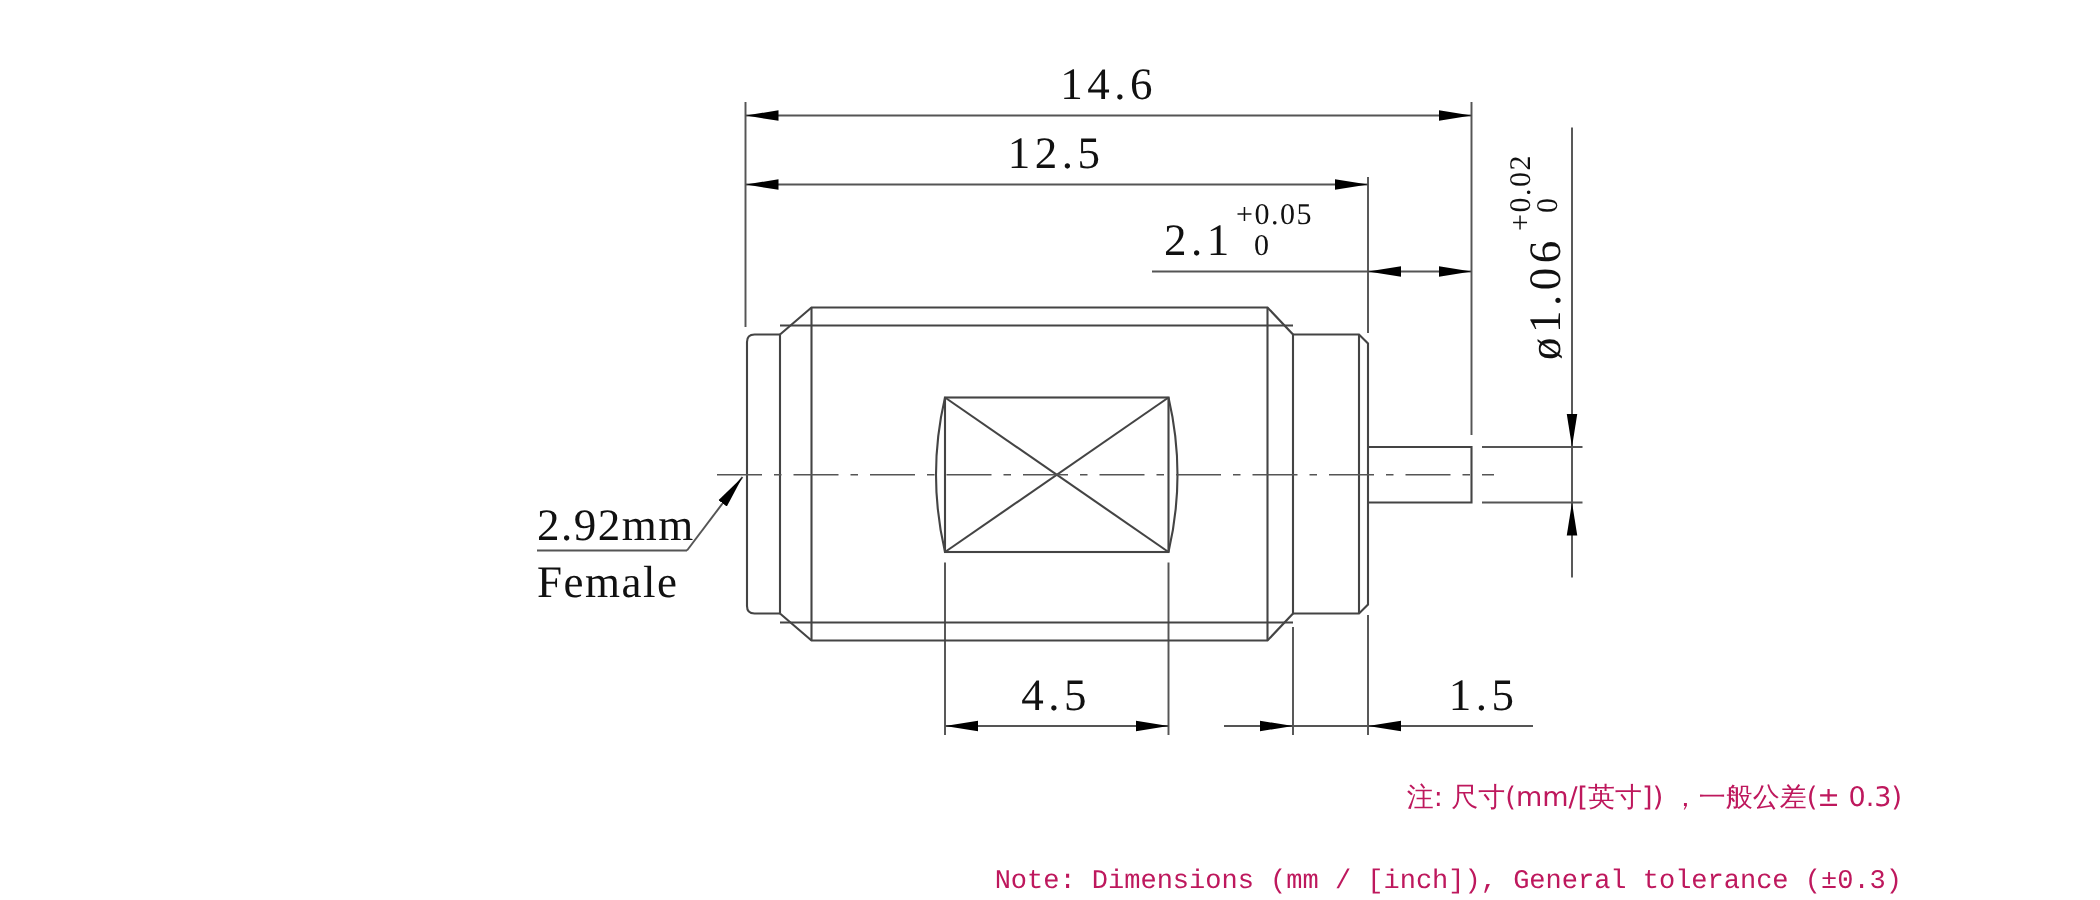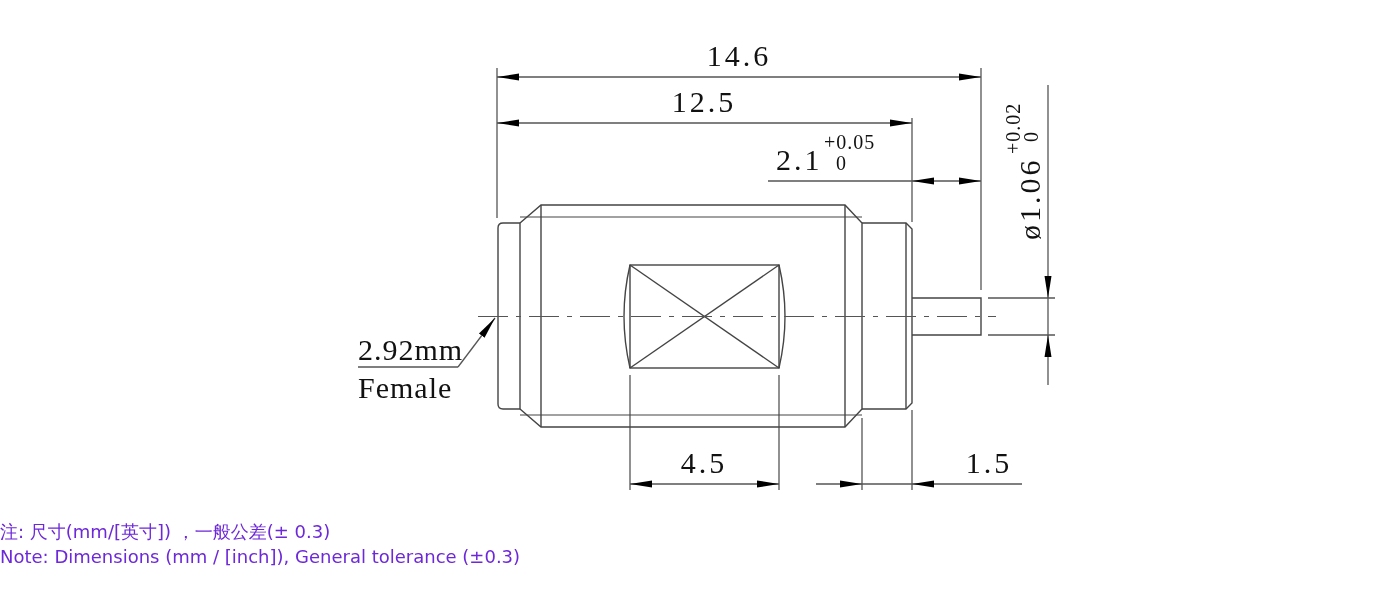--- a/index.html
+++ b/index.html
@@ -21,28 +21,28 @@
       height: 600px;
     }
     .dim-text {
       font-family: "Liberation Serif", "DejaVu Serif", serif;
       fill: #111111;
     }
     .note {
       position: absolute;
       left: 0;
       width: 1268px;
-      text-align: left;
+      text-align: right;
       font-family: "DejaVu Sans", "Liberation Sans", sans-serif;
       font-size: 18px;
-      color: #6d28d9;
+      color: #be185d;
       line-height: 24px;
     }
     .note-cn { top: 520px; }
-    .note-en { top: 545px; }
+    .note-en { top: 576px; font-family: Liberation Mono, monospace; }
   </style>
 </head>
 <body>
 
 <svg id="drawing" viewBox="0 0 1400 600" xmlns="http://www.w3.org/2000/svg">
   <defs>
     <marker id="arrow-end" markerWidth="24" markerHeight="10" refX="22" refY="5" orient="auto" markerUnits="userSpaceOnUse">
       <path d="M0,1.5 L22,5 L0,8.5 Z" fill="#000"></path>
     </marker>
     <marker id="arrow-start" markerWidth="24" markerHeight="10" refX="0" refY="5" orient="auto" markerUnits="userSpaceOnUse">

